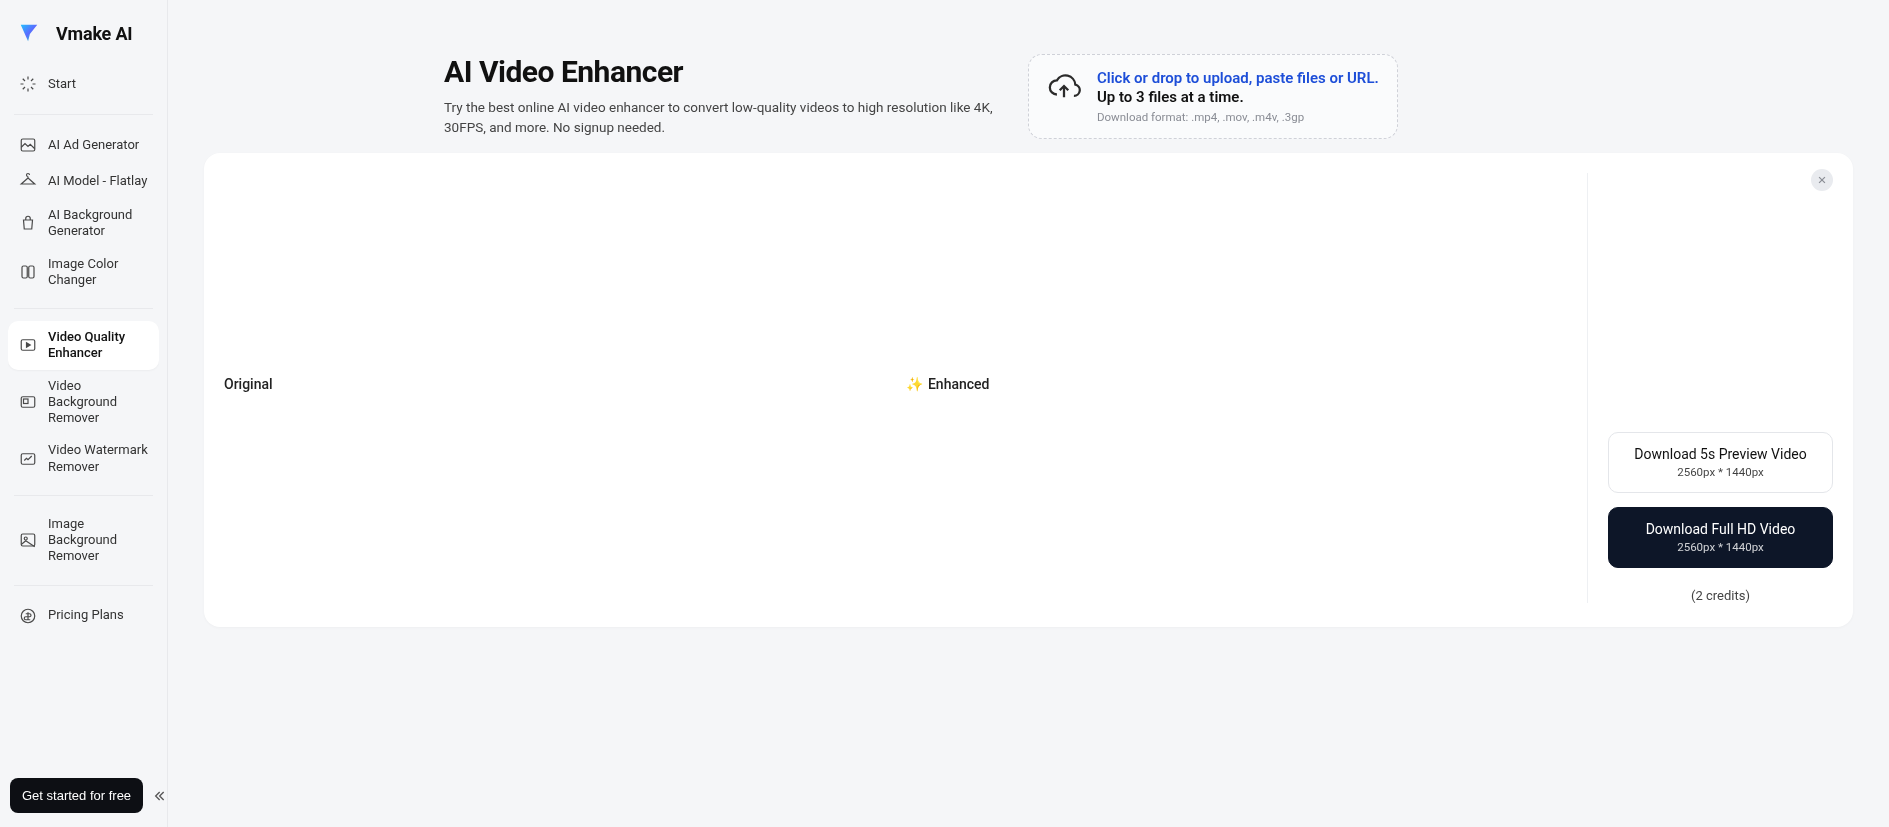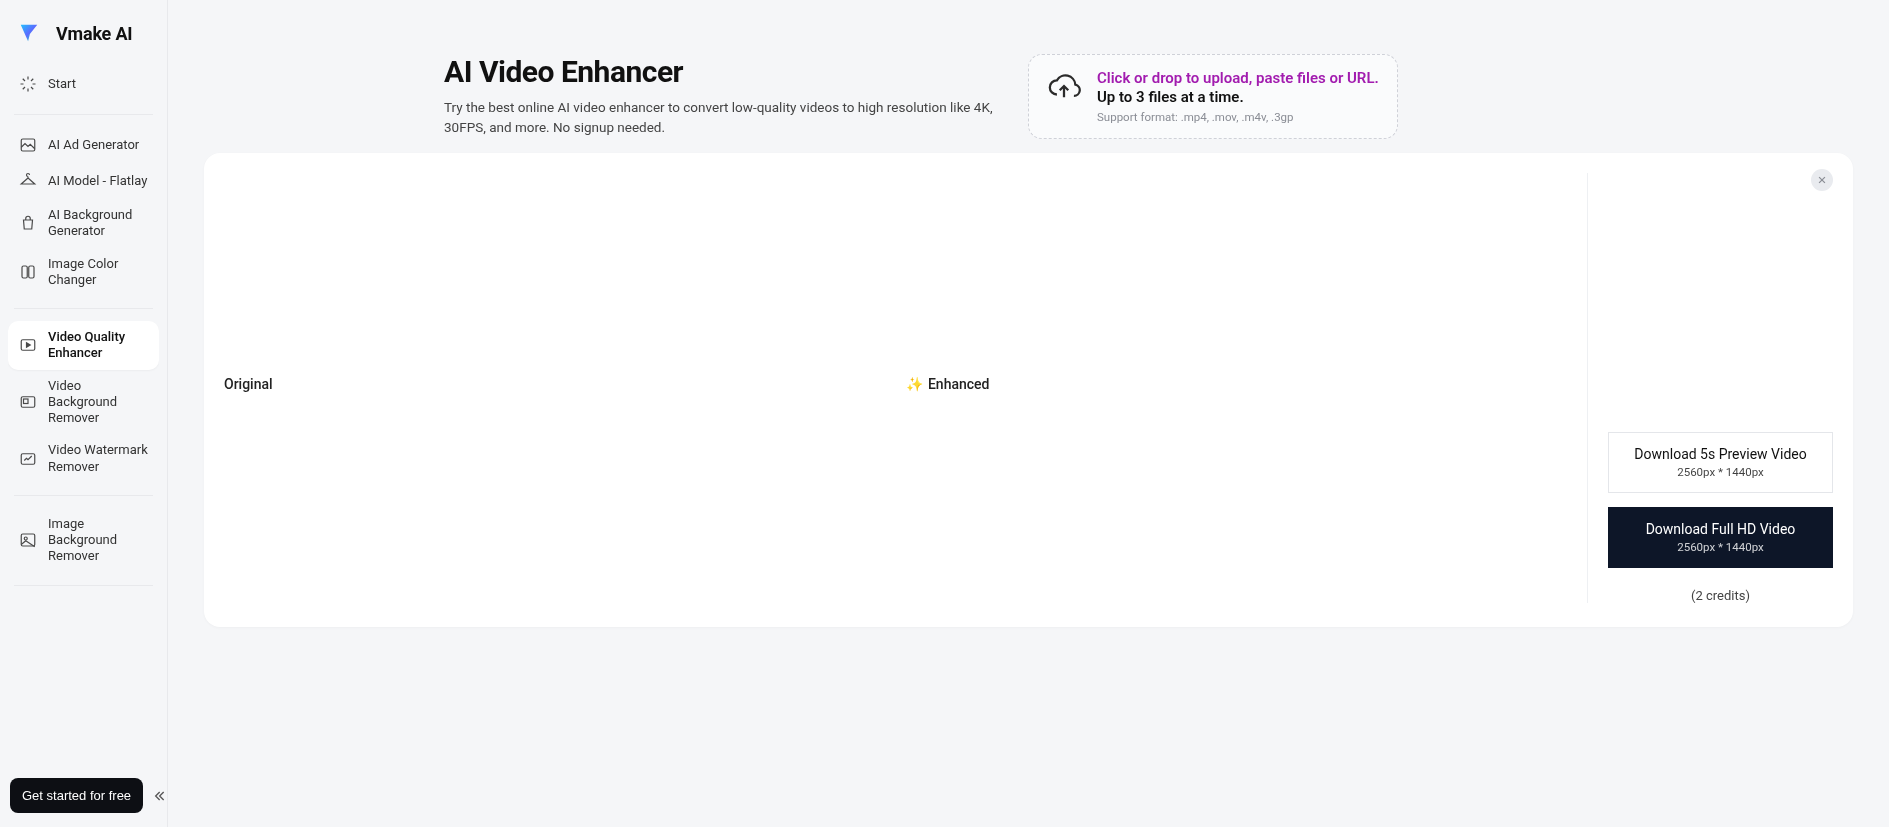--- a/index.html
+++ b/index.html
@@ -114,21 +114,21 @@
     padding: 14px 18px;
     display: flex;
     align-items: flex-start;
     gap: 16px;
     min-width: 360px;
     cursor: pointer;
   }
   .upload-box .cloud {
     width: 34px; height: 34px; color: #2b2b2b;
   }
-  .upload-text strong { display:block; font-size: 15px; font-weight:600; color:#a21caf; }
+  .upload-text strong { display:block; font-size: 15px; font-weight:600; color:#1d4ed8; }
   .upload-text .sub { margin-top:2px; font-size:15px; color:#111; font-weight:600;}
   .upload-text .fmt { margin-top:4px; font-size:11.5px; color:#8a8d95; }
   
   .panel {
     margin-top: 14px;
     background: #fff;
     border-radius: 16px;
     padding: 20px 20px 24px 20px;
     display: flex;
     gap: 18px;
@@ -193,21 +193,21 @@
   .close-btn {
     position: absolute; right: 0px; top: -4px;
     width: 22px; height: 22px; border-radius: 50%;
     background: #e9ebef; color:#8b8e96;
     display:inline-flex; align-items:center; justify-content:center;
     cursor:pointer; font-size:12px;
   }
   .right-spacer { flex: 1; }
   .dl-box { display:flex; flex-direction:column; gap:14px; width:100%; }
   .dl-btn {
-    border-radius: 0;
+    border-radius: 10px;
     padding: 12px 10px;
     text-align: center;
     cursor: pointer;
     font-size: 14px;
     line-height:1.3;
     border:1px solid #e4e6ea;
     background:#fff;
   }
   .dl-btn.primary {
     background: #0d1628; color:#fff; border-color:#0d1628;
@@ -331,20 +331,31 @@
                 <circle cx="9" cy="10" r="2"></circle>
                 <path d="M3 18l6-5 12 8"></path>
               </svg>
             </span>
           <span class="nav-label">Image Background Remover</span>
         </div>
       </div>
 
       <div class="nav-divider"></div>
 
+      <div class="nav-section">
+        <div class="nav-item">
+          <span class="nav-icon">
+              <svg width="18" height="18" viewBox="0 0 24 24" fill="none" stroke="currentColor" stroke-width="1.6">
+                <circle cx="12" cy="12" r="9"></circle>
+                <path d="M12 7v10M9 9h5a2 2 0 0 1 0 4H9a2 2 0 0 0 0 4h6"></path>
+              </svg>
+            </span>
+          <span class="nav-label">Pricing Plans</span>
+        </div>
+      </div>
     </nav>
 
     <div class="sidebar-footer">
       <button class="cta-btn">Get started for free</button>
       <span class="collapse-btn">
         <svg width="16" height="16" viewBox="0 0 24 24" fill="none" stroke="currentColor" stroke-width="2">
             <path d="M13 6l-6 6 6 6M19 6l-6 6 6 6"></path>
           </svg>
       </span>
     </div>
@@ -359,21 +370,21 @@
       <div class="upload-box">
         <span class="cloud">
           <svg width="34" height="34" viewBox="0 0 24 24" fill="none" stroke="currentColor" stroke-width="1.6">
               <path d="M7 18a5 5 0 0 1 0-10 7 7 0 0 1 13 3 4 4 0 0 1-1 7.9"></path>
               <path d="M12 12v8M9 15l3-3 3 3"></path>
             </svg>
         </span>
         <div class="upload-text">
           <strong>Click or drop to upload, paste files or URL.</strong>
           <span class="sub">Up to 3 files at a time.</span>
-          <div class="fmt">Support format: .mp4, .mov, .m4v, .3gp</div>
+          <div class="fmt">Download format: .mp4, .mov, .m4v, .3gp</div>
         </div>
       </div>
     </div>
 
     <section class="panel">
       <div class="videos">
 
         <div class="video-col">
           <div class="video-label">Original</div>
           <div class="video-box original">

